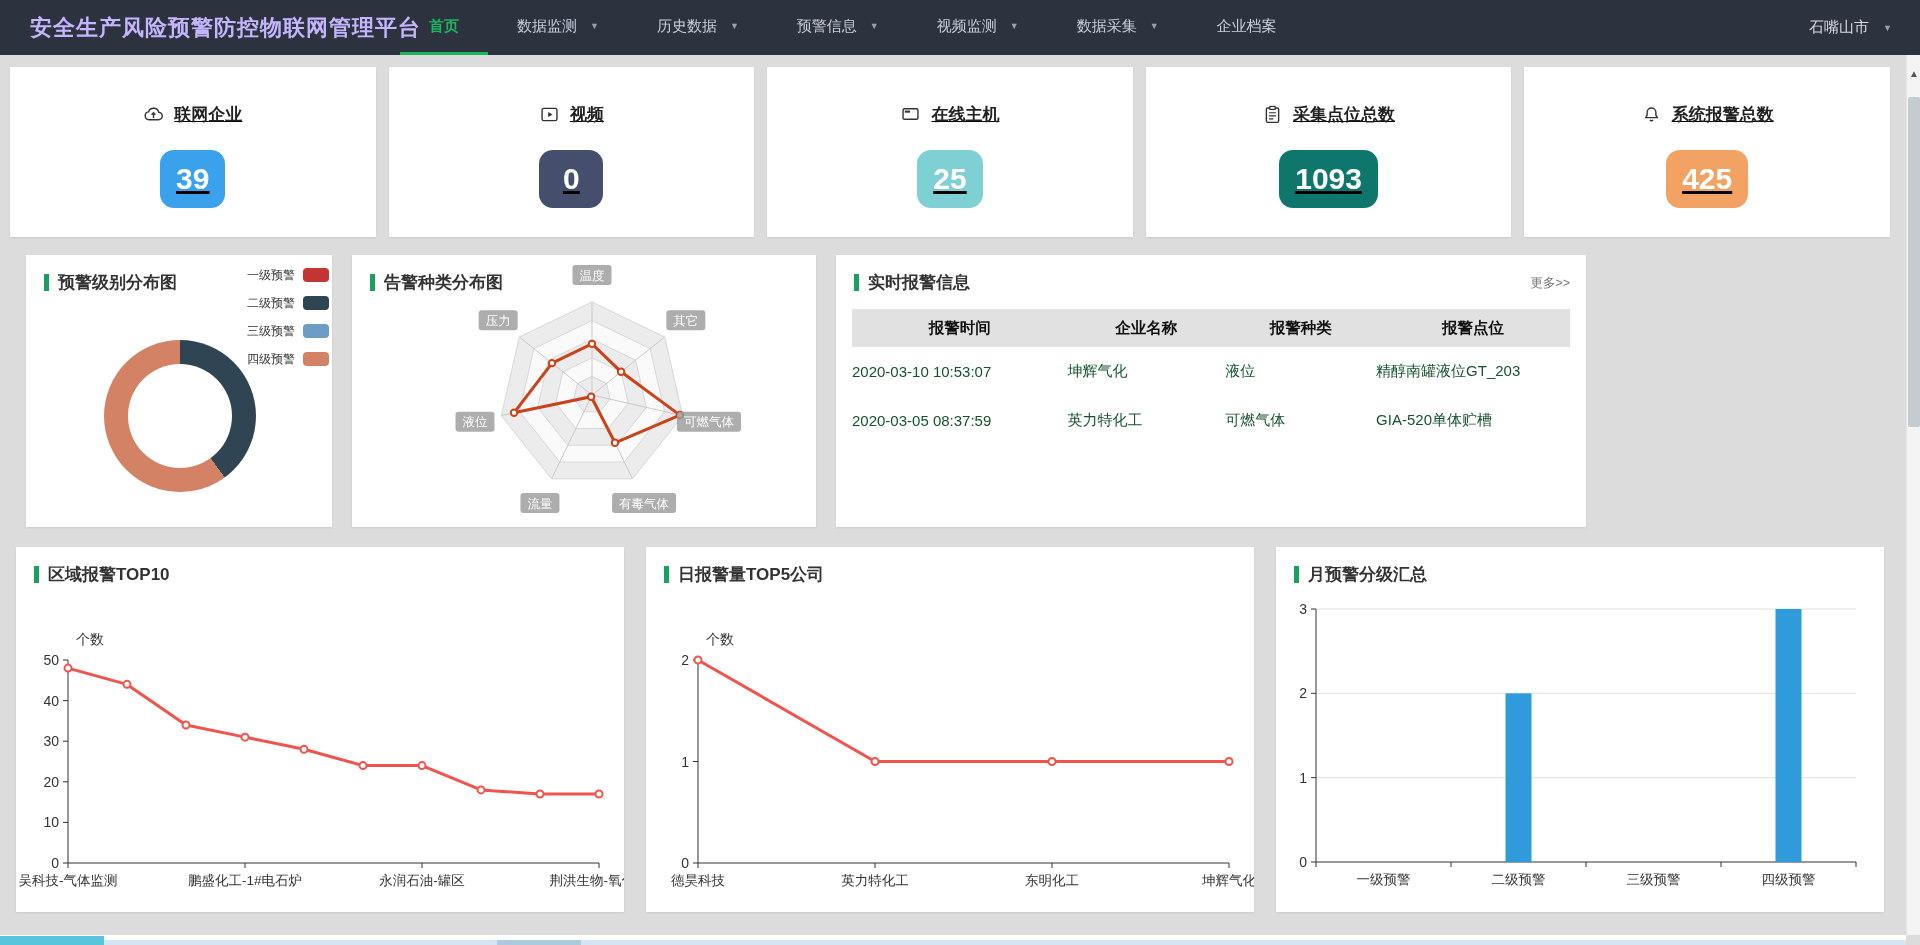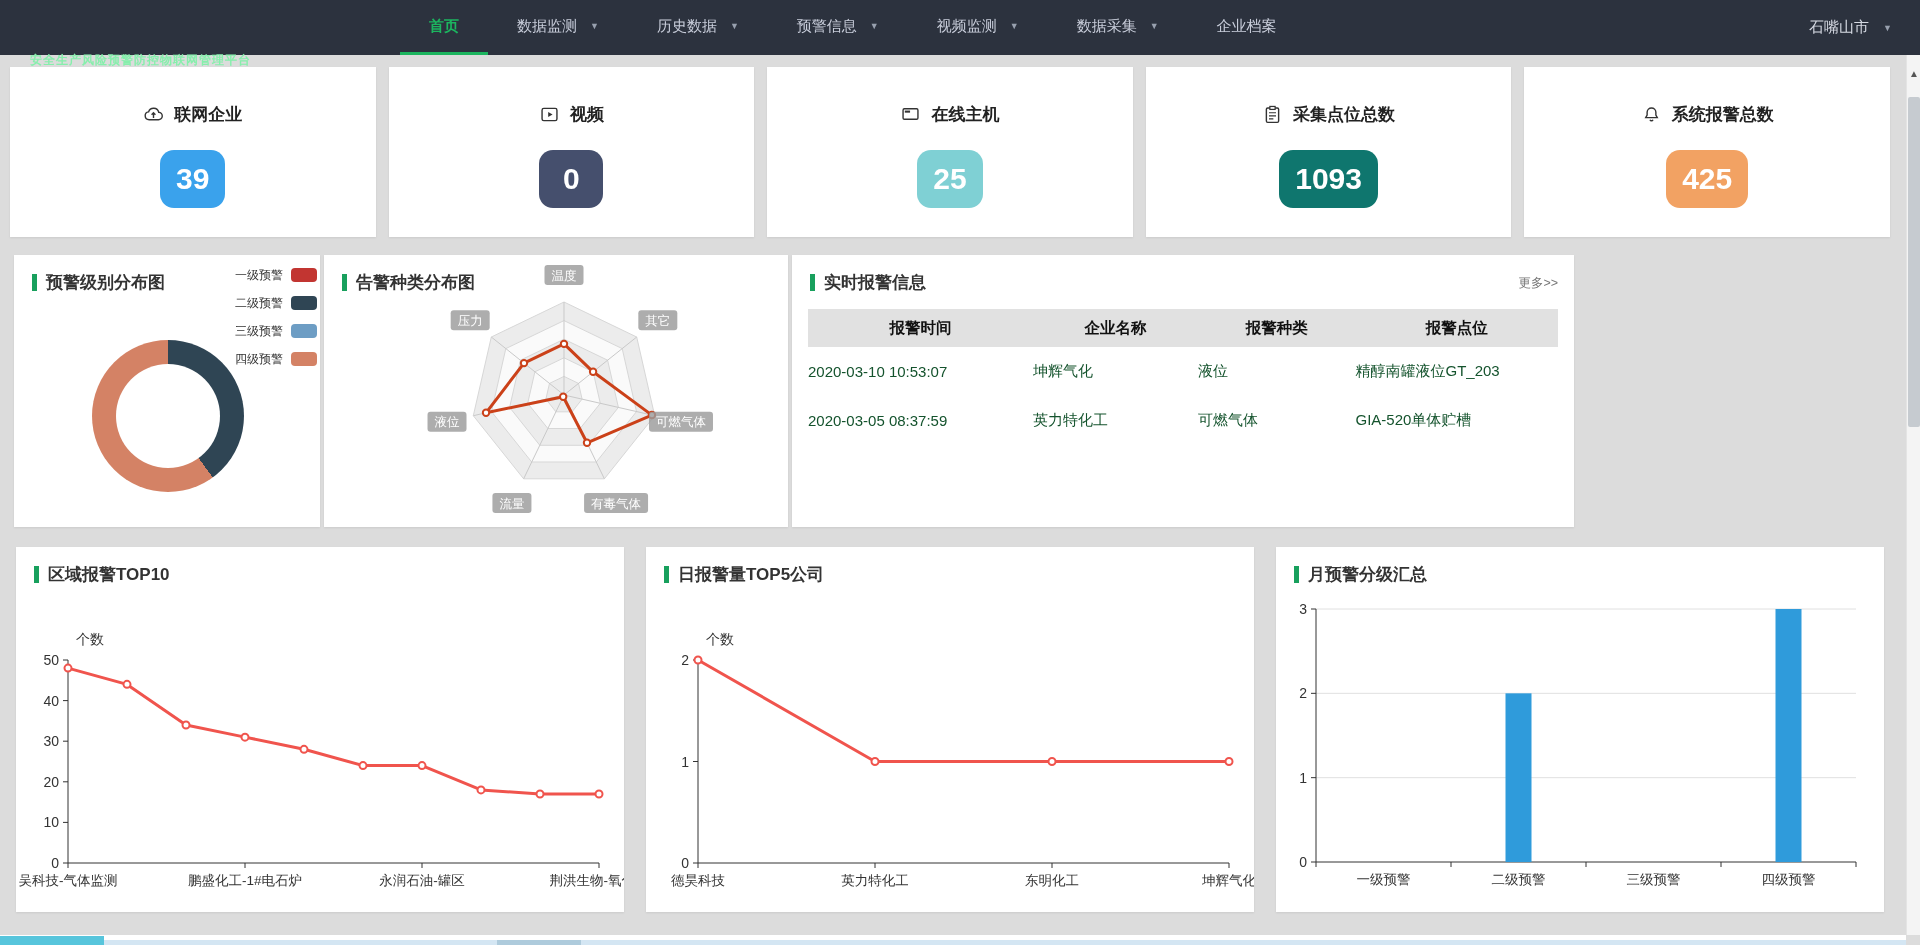--- a/index.html
+++ b/index.html
@@ -2,41 +2,41 @@
 <html><head>
 <meta charset="utf-8">
 <style>
   * { margin:0; padding:0; box-sizing:border-box; }
   html,body { width:1920px; height:945px; overflow:hidden; }
   body { font-family:"Liberation Sans","DejaVu Sans",sans-serif; background:#dcdcdc; }
   #app { position:relative; width:1920px; height:945px; background:#dcdcdc; overflow:hidden; }
 
   
   .navbar { position:absolute; left:0; top:0; width:1920px; height:55px; background:#2c323e; z-index:5; }
-  .brand { position:absolute; left:30px; top:0; height:55px; line-height:55px; color:#86efac; font-size:12px; font-weight:bold; letter-spacing:1px;margin-top:33px; }
+  .brand { position:absolute; left:30px; top:0; height:55px; line-height:55px; color:#c4b5fd; font-size:22px; font-weight:bold; letter-spacing:1px; }
   .nav-menu { position:absolute; left:400px; top:0; height:55px; display:flex; }
   .nav-item { height:55px; display:flex; align-items:center; padding:0 29px; color:#c9cedb; font-size:15px; cursor:pointer; border-bottom:3px solid transparent; }
   .nav-item .caret { font-size:9px; color:#98a0ae; margin-left:13px; }
   .nav-item.active { color:#1cb55f; border-bottom-color:#1cb55f; font-weight:bold; }
   .city-box { position:absolute; right:28px; top:0; height:55px; display:flex; align-items:center; color:#d6dae3; font-size:15px; cursor:pointer; }
   .city-box .caret { font-size:9px; color:#98a0ae; margin-left:14px; }
 
   
-  .cards-row { position:absolute; left:10px; top:67px; width:1880px; height:170px; display:flex; gap:13px; }
+  .cards-row { position:absolute; left:10px; top:67px; width:1880px; height:170px; display:flex; gap:13px;text-decoration:underline; }
   .stat-card { flex:1; background:#fff; box-shadow:0 1px 2px rgba(0,0,0,.08); display:flex; flex-direction:column; align-items:center; padding-top:36px; }
   .stat-label { display:flex; align-items:center; gap:10px; font-size:17px; font-weight:600; color:#222; }
   .stat-label svg { display:block; }
   .stat-badge { margin-top:24px; min-width:64px; height:58px; padding:0 16px; border-radius:14px; display:flex; align-items:center; justify-content:center; color:#fff; font-size:30px; font-weight:bold; }
 
   
   .panel { position:relative; background:#fff; box-shadow:0 1px 2px rgba(0,0,0,.08); overflow:hidden; }
   .panel-title { position:absolute; left:18px; top:16px; font-size:17px; font-weight:bold; color:#333; display:flex; align-items:center; z-index:2; }
   .tbar { display:inline-block; width:5px; height:17px; background:#18a05d; margin-right:9px; }
 
-  .row2 { position:absolute; left:14px; top:255px; width:1560px; height:272px; display:flex; gap:4px; }
+  .row2 { position:absolute; left:26px; top:255px; width:1560px; height:272px; display:flex; gap:20px; }
   .donut-panel { width:306px; flex:none; }
   .radar-panel { width:464px; flex:none; }
   .table-panel { flex:1; }
 
   
   .donut { position:absolute; left:78px; top:85px; width:152px; height:152px; border-radius:50%; }
   .donut-hole { position:absolute; left:24px; top:24px; width:104px; height:104px; border-radius:50%; background:#fff; }
   .donut-legend { position:absolute; right:3px; top:6px; }
   .legend-row { display:flex; align-items:center; justify-content:flex-end; height:28px; }
   .legend-label { font-size:12px; color:#333; }

